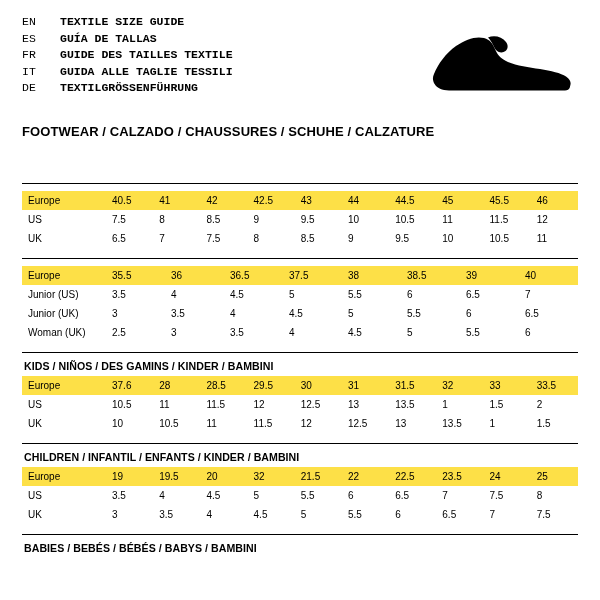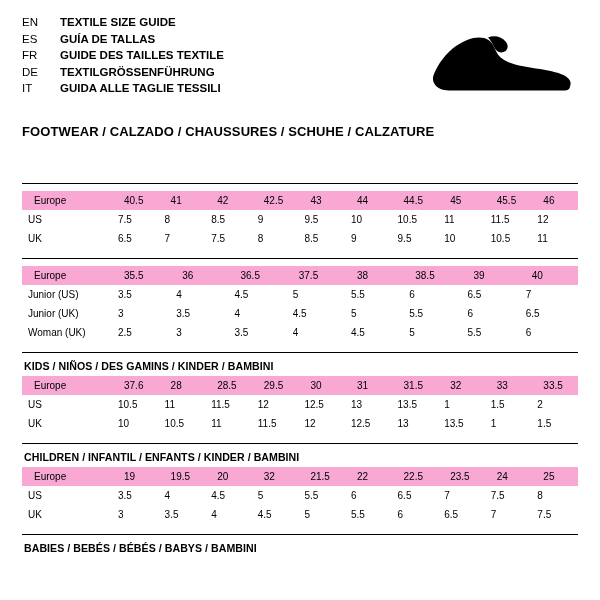--- a/index.html
+++ b/index.html
@@ -23,20 +23,21 @@
   }
   
   .header {
     position: relative;
     padding: 14px 22px 0 22px;
     height: 112px;
     box-sizing: border-box;
   }
   .lang-table {
     border-collapse: collapse;
+    font-family: Liberation Mono, monospace;
   }
   .lang-row td {
     font-size: 11.5px;
     line-height: 16.5px;
     padding: 0;
     vertical-align: top;
     white-space: nowrap;
   }
   .lang-code {
     width: 38px;
@@ -81,22 +82,21 @@
     width: 100%;
     font-size: 10px;
   }
   table.size-table td {
     padding: 3px 0 3px 6px;
     line-height: 13px;
     text-align: left;
     white-space: nowrap;
   }
   table.size-table tr.shaded td {
-    background: #f9a8d4;
-    padding-left: 12px;
+    background: #fde047;
   }
   table.size-table tr.plain td {
     background: #ffffff;
   }
   table.size-table td.label {
     width: 78px;
   }
   .sec-rule {
     border-top: 1px solid #000000;
     margin-top: 10px;
@@ -117,26 +117,26 @@
         </tr>
         <tr class="lang-row">
           <td class="lang-code">ES</td>
           <td class="lang-title">GUÍA DE TALLAS</td>
         </tr>
         <tr class="lang-row">
           <td class="lang-code">FR</td>
           <td class="lang-title">GUIDE DES TAILLES TEXTILE</td>
         </tr>
         <tr class="lang-row">
+          <td class="lang-code">IT</td>
+          <td class="lang-title">GUIDA ALLE TAGLIE TESSILI</td>
+        </tr>
+        <tr class="lang-row">
           <td class="lang-code">DE</td>
           <td class="lang-title">TEXTILGRÖSSENFÜHRUNG</td>
-        </tr>
-        <tr class="lang-row">
-          <td class="lang-code">IT</td>
-          <td class="lang-title">GUIDA ALLE TAGLIE TESSILI</td>
         </tr>
       </tbody>
     </table>
 
     <div class="shoe-wrap">
       <svg viewBox="0 0 200 70" width="200" height="70" aria-hidden="true">
         <path fill="#000000" d="M58 48 C62 38 70 27 80 20 C90 13 100 10 108 12 C114 13.5 117 18 119 23 C121 28 124 32 130 35 C139 39.5 152 41 164 43 C175 45 185 47 190 50.5 C194 53.2 195 56 194.5 58.5 L193.8 61.5 C193.2 63.4 191.4 64.4 189 64.4 L73 64.4 C66 64.4 61 62 58.6 58 C56.6 54.6 56.4 51.4 58 48 Z"></path>
         <path fill="#000000" d="M112 11.5 C118 9 126 10.5 130 16 C132.5 19.5 132 23 129.5 25 C126.5 27.4 122 26.6 119.6 23.4 C117.6 20.7 116 15.6 112 11.5 Z"></path>
       </svg>
     </div>

